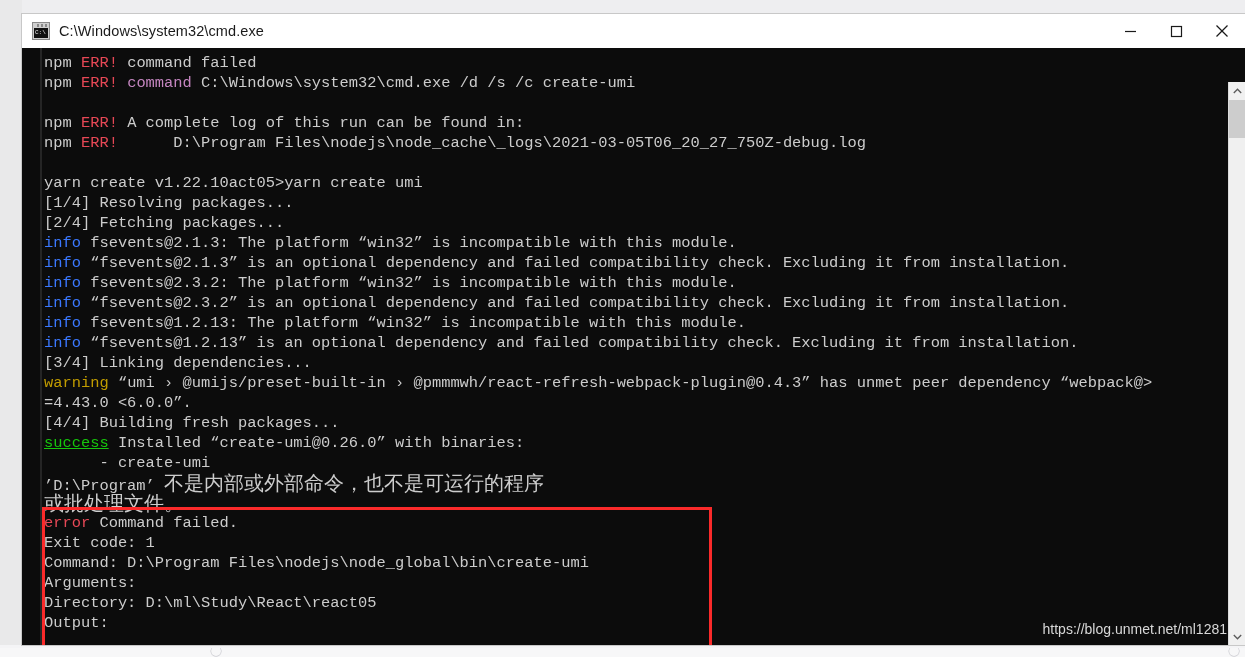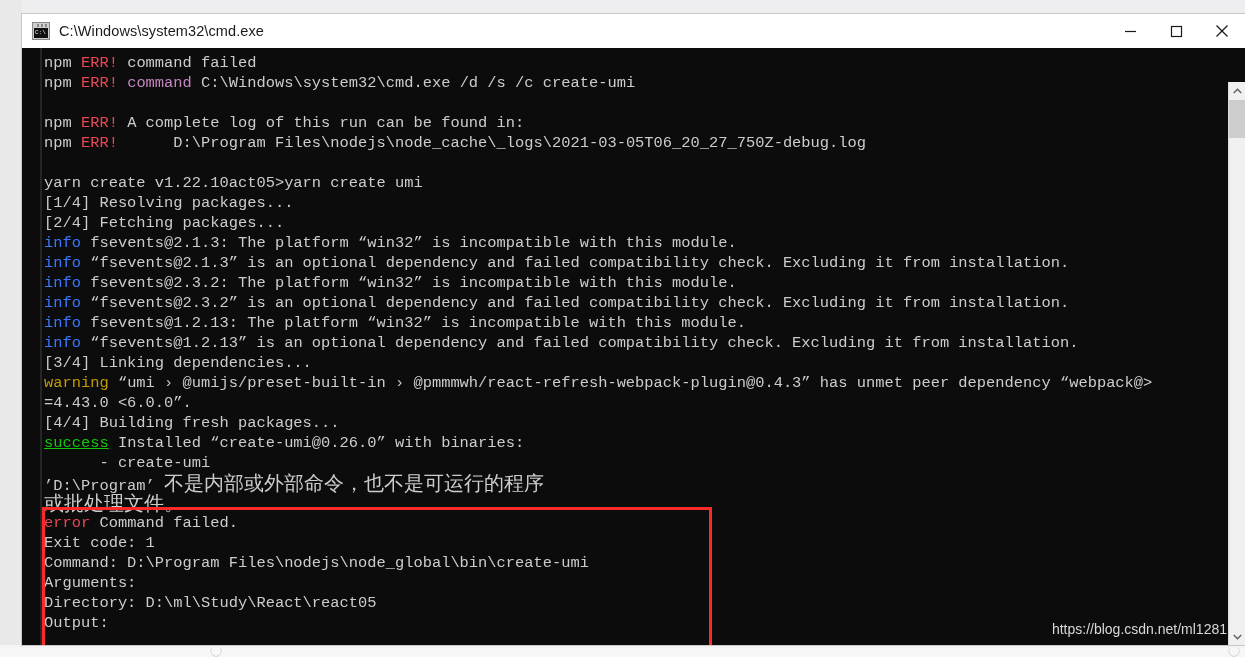--- a/index.html
+++ b/index.html
@@ -275,17 +275,17 @@
           </svg>
         </div>
         <div class="sb-thumb"></div>
         <div class="sb-arrow down">
           <svg width="9" height="6" viewBox="0 0 9 6" aria-hidden="true">
             <polyline points="0.8,1 4.5,4.8 8.2,1" fill="none" stroke="#5a5a5a" stroke-width="1.3"></polyline>
           </svg>
         </div>
       </div>
 
-      <div class="watermark">https://blog.csdn.net/ml1281</div>
+      <div class="watermark">https://blog.unmet.net/ml1281</div>
     </div>
 
   </div>
 </div>
 
 </body></html>

